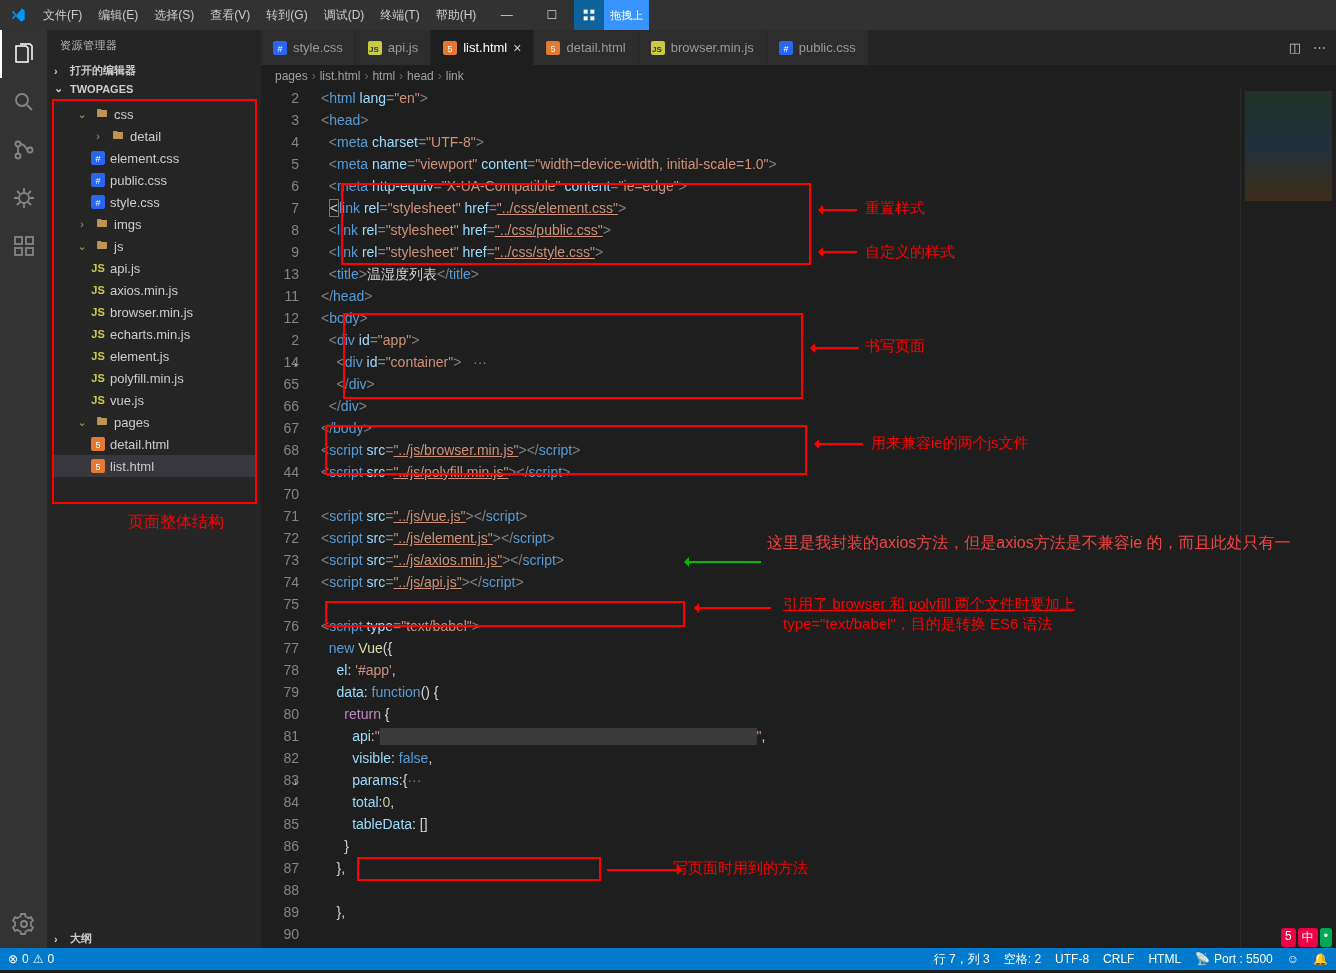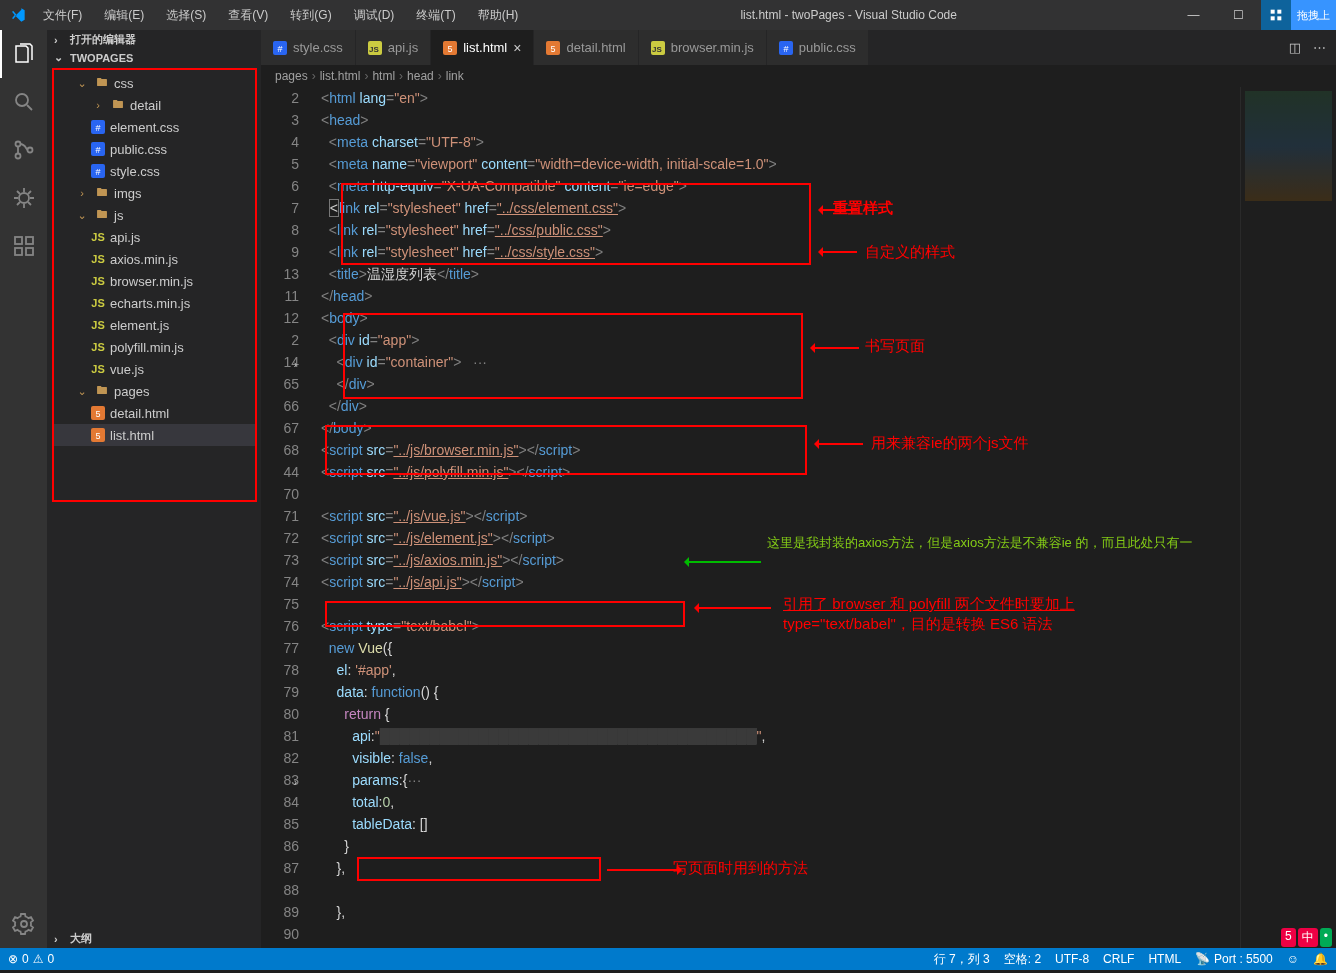--- a/index.html
+++ b/index.html
@@ -2,21 +2,21 @@
 <html><head>
 <meta charset="utf-8">
 <style>
 * { margin:0; padding:0; box-sizing:border-box; font-family:"Segoe UI","Microsoft YaHei",sans-serif; }
 body { background:#1e1e1e; color:#cccccc; font-size:13px; overflow:hidden; width:1336px; height:973px; position:relative; }
 
 
 .titlebar { height:30px; background:#323233; display:flex; align-items:center; color:#ccc; font-size:12px; }
 .titlebar .logo { width:35px; display:flex; align-items:center; justify-content:center; }
 .titlebar .logo svg { width:16px; height:16px; }
-.menu { display:flex; gap:6px;align-items:flex-end; }
+.menu { display:flex; gap:0;align-items:flex-end; }
 .menu-item { padding:4px 8px; cursor:pointer; }
 .title-center { flex:1; text-align:center; color:#ccc; }
 .win-controls { display:flex; align-items:center; }
 .win-btn { width:45px; height:30px; display:flex; align-items:center; justify-content:center; color:#ccc; }
 .win-btn.blue { background:#0e639c; width:30px; }
 .win-btn.drag { background:#3794ff; color:#fff; font-size:11px; padding:0 6px; width:auto; }
 
 
 .main { display:flex; height:918px; }
 .activitybar { width:48px; background:#333333; display:flex; flex-direction:column; align-items:center; border-right:1px solid #252526;}
@@ -60,21 +60,21 @@
 
 
 .redbox { position:absolute; border:2px solid #f00; pointer-events:none;}
 .arrow-h { position:absolute; height:2px; background:#f00;}
 .arrow-h::after{ content:""; position:absolute; left:-8px; top:-4px; border:5px solid transparent; border-right-color:#f00;}
 .arrow-g { position:absolute; height:2px; background:#0b0;}
 .arrow-g::after{ content:""; position:absolute; left:-8px; top:-4px; border:5px solid transparent; border-right-color:#0b0;}
 .arrow-b { position:absolute; height:2px; background:#f00;}
 .arrow-b::before{ content:""; position:absolute; right:-8px; top:-4px; border:5px solid transparent; border-left-color:#f00;}
 .ann-txt { position:absolute; color:#f00; font-size:15px; white-space:nowrap;}
-.ann-txt.green { color:#84cc16; font-size:13px; line-height:16px;}
+.ann-txt.green { color:#ef4444; font-size:16px; line-height:16px;}
 
 
 .statusbar { height:22px; background:#007acc; display:flex; align-items:center; color:#fff; font-size:12px; padding:0 8px; gap:14px;}
 .statusbar .spacer{flex:1;}
 .statusbar .item{display:flex; align-items:center; gap:4px; cursor:pointer;}
 .lang-badge { position:absolute; right:4px; bottom:26px; display:flex; gap:2px;}
 .lang-badge span{ background:#d33; color:#fff; font-size:12px; padding:1px 4px; border-radius:3px;}
 
 svg { display:block;}
 </style>
@@ -90,21 +90,20 @@
   <div class="menu" id="menu">
       <div class="menu-item">文件(F)</div>
       <div class="menu-item">编辑(E)</div>
       <div class="menu-item">选择(S)</div>
       <div class="menu-item">查看(V)</div>
       <div class="menu-item">转到(G)</div>
       <div class="menu-item">调试(D)</div>
       <div class="menu-item">终端(T)</div>
       <div class="menu-item">帮助(H)</div>
     </div>
-  <div class="title-center">list.html - twoPages - Visual Studio Code</div>
   <div class="win-controls">
     <div class="win-btn">―</div>
     <div class="win-btn">☐</div>
     <div class="win-btn blue">
       <svg width="16" height="16" viewBox="0 0 24 24" fill="#fff">
           <rect x="4" y="4" width="6" height="6"></rect>
           <rect x="14" y="4" width="6" height="6"></rect>
           <rect x="4" y="14" width="6" height="6"></rect>
           <rect x="14" y="14" width="6" height="6"></rect>
         </svg>
@@ -153,20 +152,21 @@
     <div class="activity-spacer"></div>
     <div class="activity-icon">
         <svg width="24" height="24" viewBox="0 0 24 24" fill="none" stroke="currentColor" stroke-width="1.8">
           <circle cx="12" cy="12" r="3"></circle>
           <path d="M19 12a7 7 0 0 0-.2-1.7l2.2-1.7-2-3.4-2.6 1a7 7 0 0 0-2.9-1.7L13 2h-4l-.5 2.5a7 7 0 0 0-2.9 1.7l-2.6-1-2 3.4 2.2 1.7A7 7 0 0 0 3 12c0 .6.1 1.1.2 1.7L1 15.4l2 3.4 2.6-1a7 7 0 0 0 2.9 1.7L9 22h4l.5-2.5a7 7 0 0 0 2.9-1.7l2.6 1 2-3.4-2.2-1.7c.1-.6.2-1.1.2-1.7z"></path>
         </svg>
       </div>
   </div>
 
   <div class="sidebar">
+    <div class="sidebar-title">资源管理器</div>
     <div class="section-head">
         <span class="chev">›</span>
         <span>打开的编辑器</span>
       </div>
     <div class="section-head">
         <span class="chev">⌄</span>
         <span>TWOPAGES</span>
       </div>
     <div class="tree" id="tree">
         <div class="tree-row indent-1">
@@ -261,20 +261,21 @@
         <div class="tree-row indent-2 selected">
           <span class="icon">
             <svg width="14" height="14">
               <rect width="14" height="14" rx="2" fill="#e37933"></rect>
               <text x="7" y="11" font-size="9" fill="#fff" text-anchor="middle">5</text>
             </svg>
           </span>
           <span>list.html</span>
         </div>
       </div>
+    <div class="bottom-label">页面整体结构</div>
     <div style="flex:1"></div>
     <div class="section-head">
         <span class="chev">›</span>
         <span>大纲</span>
       </div>
   </div>
 
   <div class="editor-area">
     <div class="tabs" id="tabs">
         <div class="tab">
@@ -391,21 +392,21 @@
           <div class="ln">90</div>
           <div class="ln">91</div>
         </div>
       <div class="code" id="code"><div class="code-line"><span class="tok-pun">&lt;</span><span class="tok-tag">html</span> <span class="tok-attr">lang</span><span class="tok-pun">=</span><span class="tok-str">"en"</span><span class="tok-pun">&gt;</span></div><div class="code-line"><span class="tok-pun">&lt;</span><span class="tok-tag">head</span><span class="tok-pun">&gt;</span></div><div class="code-line">  <span class="tok-pun">&lt;</span><span class="tok-tag">meta</span> <span class="tok-attr">charset</span><span class="tok-pun">=</span><span class="tok-str">"UTF-8"</span><span class="tok-pun">&gt;</span></div><div class="code-line">  <span class="tok-pun">&lt;</span><span class="tok-tag">meta</span> <span class="tok-attr">name</span><span class="tok-pun">=</span><span class="tok-str">"viewport"</span> <span class="tok-attr">content</span><span class="tok-pun">=</span><span class="tok-str">"width=device-width, initial-scale=1.0"</span><span class="tok-pun">&gt;</span></div><div class="code-line">  <span class="tok-pun">&lt;</span><span class="tok-tag">meta</span> <span class="tok-attr">http-equiv</span><span class="tok-pun">=</span><span class="tok-str">"X-UA-Compatible"</span> <span class="tok-attr">content</span><span class="tok-pun">=</span><span class="tok-str">"ie=edge"</span><span class="tok-pun">&gt;</span></div><div class="code-line">  <span style="border:1px solid #777">&lt;</span><span class="tok-tag">link</span> <span class="tok-attr">rel</span><span class="tok-pun">=</span><span class="tok-str">"stylesheet"</span> <span class="tok-attr">href</span><span class="tok-pun">=</span><span class="tok-str tok-underline">"../css/element.css"</span><span class="tok-pun">&gt;</span></div><div class="code-line">  <span class="tok-pun">&lt;</span><span class="tok-tag">link</span> <span class="tok-attr">rel</span><span class="tok-pun">=</span><span class="tok-str">"stylesheet"</span> <span class="tok-attr">href</span><span class="tok-pun">=</span><span class="tok-str tok-underline">"../css/public.css"</span><span class="tok-pun">&gt;</span></div><div class="code-line">  <span class="tok-pun">&lt;</span><span class="tok-tag">link</span> <span class="tok-attr">rel</span><span class="tok-pun">=</span><span class="tok-str">"stylesheet"</span> <span class="tok-attr">href</span><span class="tok-pun">=</span><span class="tok-str tok-underline">"../css/style.css"</span><span class="tok-pun">&gt;</span></div><div class="code-line">  <span class="tok-pun">&lt;</span><span class="tok-tag">title</span><span class="tok-pun">&gt;</span><span class="tok-plain">温湿度列表</span><span class="tok-pun">&lt;/</span><span class="tok-tag">title</span><span class="tok-pun">&gt;</span></div><div class="code-line"><span class="tok-pun">&lt;/</span><span class="tok-tag">head</span><span class="tok-pun">&gt;</span></div><div class="code-line"><span class="tok-pun">&lt;</span><span class="tok-tag">body</span><span class="tok-pun">&gt;</span></div><div class="code-line">  <span class="tok-pun">&lt;</span><span class="tok-tag">div</span> <span class="tok-attr">id</span><span class="tok-pun">=</span><span class="tok-str">"app"</span><span class="tok-pun">&gt;</span></div><div class="code-line">    <span class="tok-pun">&lt;</span><span class="tok-tag">div</span> <span class="tok-attr">id</span><span class="tok-pun">=</span><span class="tok-str">"container"</span><span class="tok-pun">&gt;</span>   <span class="tok-pun">···</span></div><div class="code-line">    <span class="tok-pun">&lt;/</span><span class="tok-tag">div</span><span class="tok-pun">&gt;</span></div><div class="code-line">  <span class="tok-pun">&lt;/</span><span class="tok-tag">div</span><span class="tok-pun">&gt;</span></div><div class="code-line"><span class="tok-pun">&lt;/</span><span class="tok-tag">body</span><span class="tok-pun">&gt;</span></div><div class="code-line"><span class="tok-pun">&lt;</span><span class="tok-tag">script</span> <span class="tok-attr">src</span><span class="tok-pun">=</span><span class="tok-str tok-underline">"../js/browser.min.js"</span><span class="tok-pun">&gt;&lt;/</span><span class="tok-tag">script</span><span class="tok-pun">&gt;</span></div><div class="code-line"><span class="tok-pun">&lt;</span><span class="tok-tag">script</span> <span class="tok-attr">src</span><span class="tok-pun">=</span><span class="tok-str tok-underline">"../js/polyfill.min.js"</span><span class="tok-pun">&gt;&lt;/</span><span class="tok-tag">script</span><span class="tok-pun">&gt;</span></div><div class="code-line"></div><div class="code-line"><span class="tok-pun">&lt;</span><span class="tok-tag">script</span> <span class="tok-attr">src</span><span class="tok-pun">=</span><span class="tok-str tok-underline">"../js/vue.js"</span><span class="tok-pun">&gt;&lt;/</span><span class="tok-tag">script</span><span class="tok-pun">&gt;</span></div><div class="code-line"><span class="tok-pun">&lt;</span><span class="tok-tag">script</span> <span class="tok-attr">src</span><span class="tok-pun">=</span><span class="tok-str tok-underline">"../js/element.js"</span><span class="tok-pun">&gt;&lt;/</span><span class="tok-tag">script</span><span class="tok-pun">&gt;</span></div><div class="code-line"><span class="tok-pun">&lt;</span><span class="tok-tag">script</span> <span class="tok-attr">src</span><span class="tok-pun">=</span><span class="tok-str tok-underline">"../js/axios.min.js"</span><span class="tok-pun">&gt;&lt;/</span><span class="tok-tag">script</span><span class="tok-pun">&gt;</span></div><div class="code-line"><span class="tok-pun">&lt;</span><span class="tok-tag">script</span> <span class="tok-attr">src</span><span class="tok-pun">=</span><span class="tok-str tok-underline">"../js/api.js"</span><span class="tok-pun">&gt;&lt;/</span><span class="tok-tag">script</span><span class="tok-pun">&gt;</span></div><div class="code-line"></div><div class="code-line"><span class="tok-pun">&lt;</span><span class="tok-tag">script</span> <span class="tok-attr">type</span><span class="tok-pun">=</span><span class="tok-str">"text/babel"</span><span class="tok-pun">&gt;</span></div><div class="code-line">  <span class="tok-kw">new</span> <span class="tok-fn">Vue</span><span class="tok-plain">({</span></div><div class="code-line">    <span class="tok-var">el</span><span class="tok-plain">: </span><span class="tok-str">'#app'</span><span class="tok-plain">,</span></div><div class="code-line">    <span class="tok-var">data</span><span class="tok-plain">: </span><span class="tok-kw">function</span><span class="tok-plain">() {</span></div><div class="code-line">      <span class="tok-kw2">return</span> <span class="tok-plain">{</span></div><div class="code-line">        <span class="tok-var">api</span><span class="tok-plain">:</span><span class="tok-str">"</span><span style="background:#3a3a3a;color:#3a3a3a">██████████████████████████████████████</span><span class="tok-str">"</span><span class="tok-plain">,</span></div><div class="code-line">        <span class="tok-var">visible</span><span class="tok-plain">: </span><span class="tok-kw">false</span><span class="tok-plain">,</span></div><div class="code-line">        <span class="tok-var">params</span><span class="tok-plain">:{</span><span class="tok-pun">···</span></div><div class="code-line">        <span class="tok-var">total</span><span class="tok-plain">:</span><span class="tok-num">0</span><span class="tok-plain">,</span></div><div class="code-line">        <span class="tok-var">tableData</span><span class="tok-plain">: []</span></div><div class="code-line">      <span class="tok-plain">}</span></div><div class="code-line">    <span class="tok-plain">},</span></div><div class="code-line"></div><div class="code-line">    <span class="tok-plain">},</span></div><div class="code-line"></div><div class="code-line">    </div></div>
       <div class="minimap">
         <div class="minimap-thumb" style="top:4px;height:110px;"></div>
       </div>
 
       <div class="redbox" style="left:80px; top:96px; width:470px; height:82px;"></div>
       <div class="arrow-h" style="left:560px; top:122px; width:36px;"></div>
-      <div class="ann-txt" style="left:572px; top:112px;font-weight:bold;">重置样式</div>
+      <div class="ann-txt" style="left:604px; top:112px;">重置样式</div>
       <div class="arrow-h" style="left:560px; top:164px; width:36px;"></div>
       <div class="ann-txt" style="left:604px; top:156px;">自定义的样式</div>
 
       <div class="redbox" style="left:82px; top:226px; width:460px; height:86px;"></div>
       <div class="arrow-h" style="left:552px; top:260px; width:46px;"></div>
       <div class="ann-txt" style="left:604px; top:250px;">书写页面</div>
 
       <div class="redbox" style="left:64px; top:338px; width:482px; height:50px;"></div>
       <div class="arrow-h" style="left:556px; top:356px; width:46px;"></div>
       <div class="ann-txt" style="left:610px; top:347px;">用来兼容ie的两个js文件</div>

